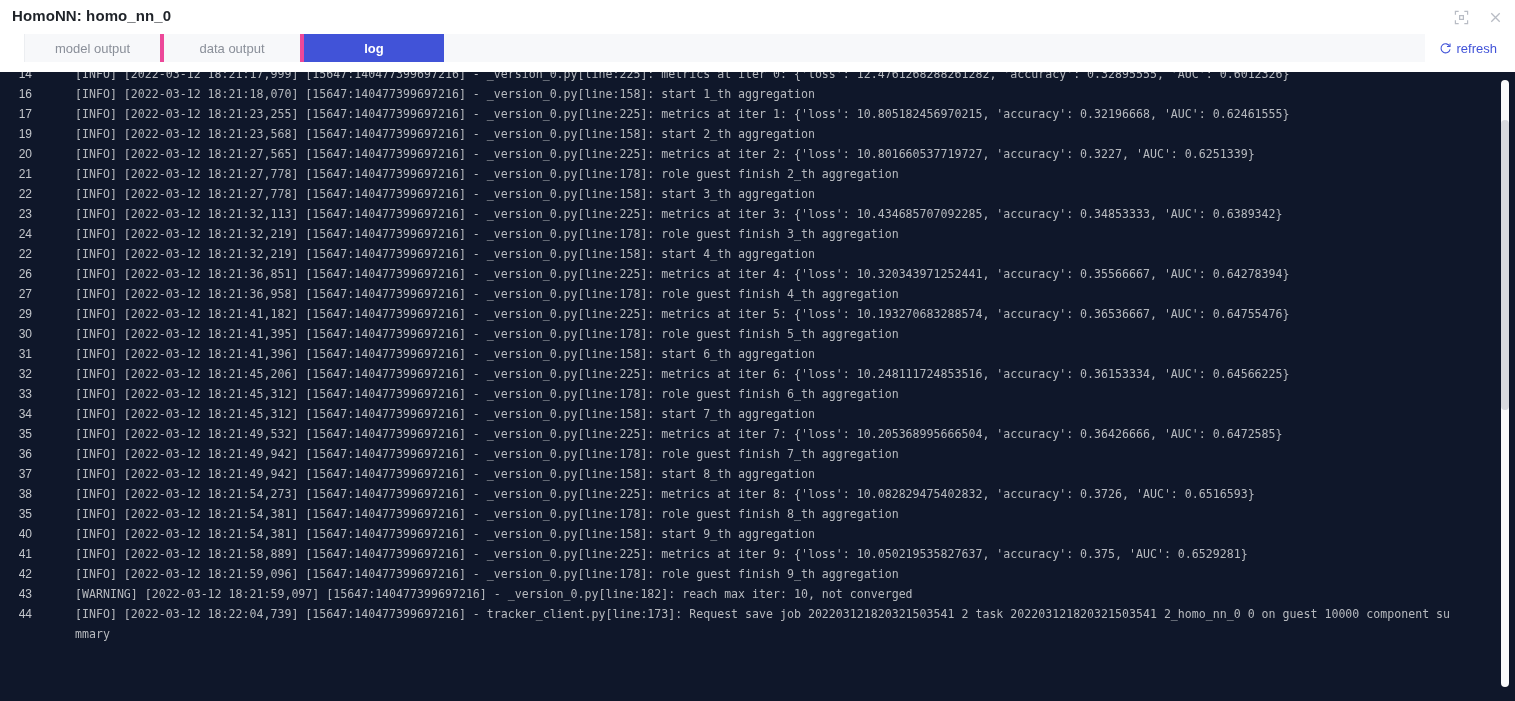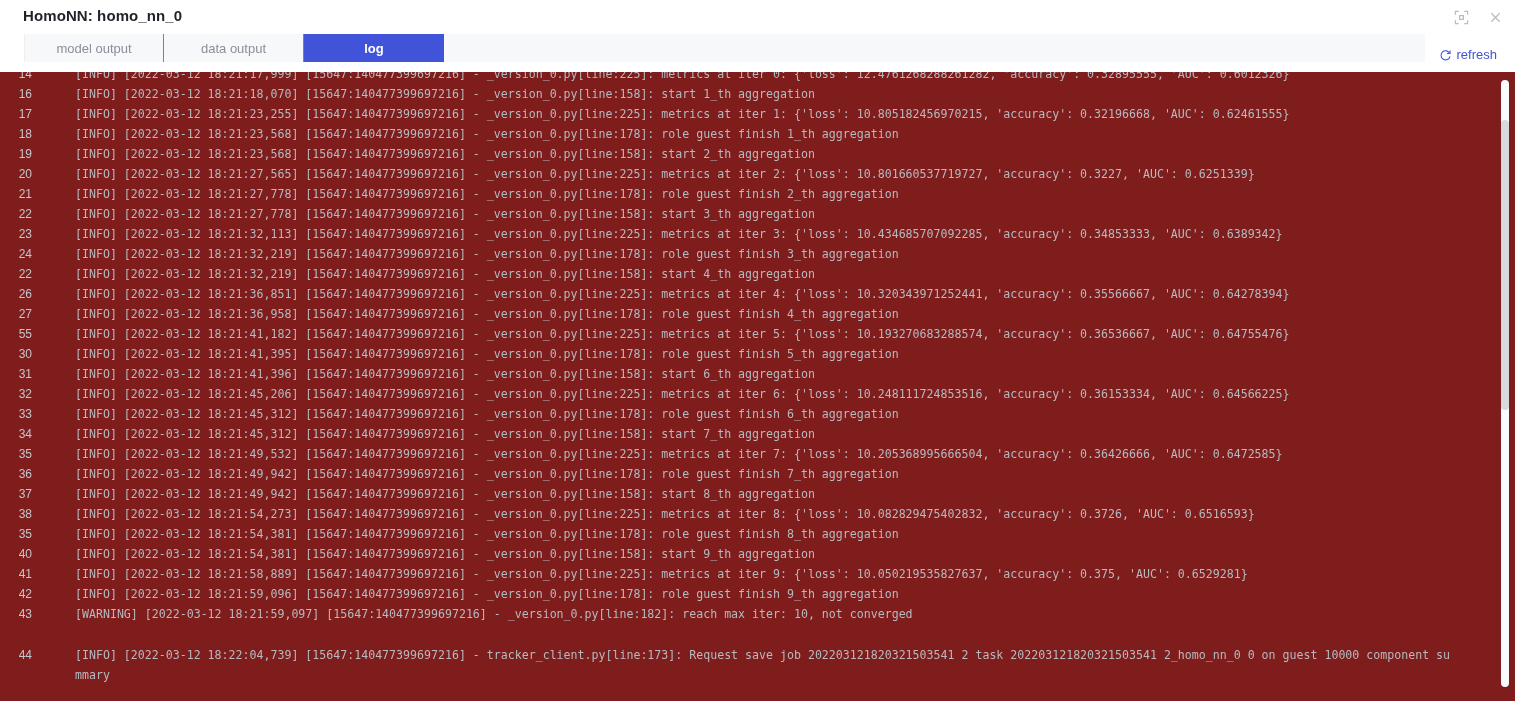--- a/index.html
+++ b/index.html
@@ -23,21 +23,20 @@
   }
   .title-text {
     position: absolute;
     left: 12px;
     top: 7px;
     font-size: 15px;
     font-weight: bold;
     color: #1f2329;
     letter-spacing: 0.1px;
     white-space: nowrap;
-    margin-left: 11px;
   }
   .win-actions {
     position: absolute;
     right: 6px;
     top: 3px;
     display: flex;
     align-items: center;
     gap: 6px;
   }
   .win-btn {
@@ -69,21 +68,21 @@
     align-items: stretch;
   }
   .tab {
     width: 140px;
     display: flex;
     align-items: center;
     justify-content: center;
     font-size: 13px;
     color: #8a8f99;
     cursor: pointer;
-    border-right: 1px solid #ec4899;
+    border-right: 4px solid #ec4899;
     box-sizing: border-box;
     user-select: none;
     white-space: nowrap;
   }
   .tab.active {
     background: #4койс;
   }
   .tab.active {
     background: #4153d8;
     color: #ffffff;
@@ -92,60 +91,59 @@
   }
   .tab:first-child { border-left: 1px solid #eceef1; }
   .tabbar-fill { flex: 1; }
 
   .refresh-btn {
     position: absolute;
     right: 18px;
     top: 0;
     height: 28px;
     display: flex;
-    align-items: flex-end;
+    align-items: center;
     gap: 5px;
     font-size: 13px;
     color: #4153d8;
     cursor: pointer;
     user-select: none;
     white-space: nowrap;
   }
   .refresh-btn svg { display: block; }
 
   
   .log-viewport {
     position: absolute;
     left: 0;
     top: 72px;
     width: 1515px;
     height: 629px;
     overflow: hidden;
-    background: #7f1d1d;
+    background: #0f172a;
   }
   .log-inner {
     position: absolute;
     left: 0;
     top: -8px;
     width: 1515px;
   }
   .log-row {
     display: flex;
     align-items: flex-start;
     height: 20px;
     line-height: 20px;
     font-family: "DejaVu Sans Mono", monospace;
     font-size: 11.6px;
     color: #b6b9be;
     white-space: pre;
   }
   .log-row.wrapped {
     height: auto;
     align-items: flex-start;
-    margin-top: 21px;
   }
   .ln {
     width: 40px;
     min-width: 40px;
     text-align: right;
     padding-right: 8px;
     box-sizing: border-box;
     color: #c3c6cb;
     font-family: "Liberation Sans", sans-serif;
     font-size: 12px;
@@ -227,31 +225,30 @@
 </div>
 
 <div class="log-viewport">
   <div class="log-inner" id="log-content">
     <div class="log-row">
       <div class="ln">14</div>
       <div class="lt">[INFO] [2022-03-12 18:21:17,999] [15647:140477399697216] - _version_0.py[line:225]: metrics at iter 0: {'loss': 12.4761268288261282, 'accuracy': 0.32895555, 'AUC': 0.6012326}</div>
     </div>
       <div class="log-row"><div class="ln">16</div><div class="lt">[INFO] [2022-03-12 18:21:18,070] [15647:140477399697216] - _version_0.py[line:158]: start 1_th aggregation</div></div>
       <div class="log-row"><div class="ln">17</div><div class="lt">[INFO] [2022-03-12 18:21:23,255] [15647:140477399697216] - _version_0.py[line:225]: metrics at iter 1: {'loss': 10.805182456970215, 'accuracy': 0.32196668, 'AUC': 0.62461555}</div></div>
-      <div class="log-row"><div class="ln">18</div><div class="lt">[INFO] [2022-03-12 18:21:23,568] [15647:140477399697216] - _version_0.py[line:178]: role guest finish 1_th aggregation</div></div>
       <div class="log-row"><div class="ln">19</div><div class="lt">[INFO] [2022-03-12 18:21:23,568] [15647:140477399697216] - _version_0.py[line:158]: start 2_th aggregation</div></div>
       <div class="log-row"><div class="ln">20</div><div class="lt">[INFO] [2022-03-12 18:21:27,565] [15647:140477399697216] - _version_0.py[line:225]: metrics at iter 2: {'loss': 10.801660537719727, 'accuracy': 0.3227, 'AUC': 0.6251339}</div></div>
       <div class="log-row"><div class="ln">21</div><div class="lt">[INFO] [2022-03-12 18:21:27,778] [15647:140477399697216] - _version_0.py[line:178]: role guest finish 2_th aggregation</div></div>
       <div class="log-row"><div class="ln">22</div><div class="lt">[INFO] [2022-03-12 18:21:27,778] [15647:140477399697216] - _version_0.py[line:158]: start 3_th aggregation</div></div>
       <div class="log-row"><div class="ln">23</div><div class="lt">[INFO] [2022-03-12 18:21:32,113] [15647:140477399697216] - _version_0.py[line:225]: metrics at iter 3: {'loss': 10.434685707092285, 'accuracy': 0.34853333, 'AUC': 0.6389342}</div></div>
       <div class="log-row"><div class="ln">24</div><div class="lt">[INFO] [2022-03-12 18:21:32,219] [15647:140477399697216] - _version_0.py[line:178]: role guest finish 3_th aggregation</div></div>
       <div class="log-row"><div class="ln">22</div><div class="lt">[INFO] [2022-03-12 18:21:32,219] [15647:140477399697216] - _version_0.py[line:158]: start 4_th aggregation</div></div>
       <div class="log-row"><div class="ln">26</div><div class="lt">[INFO] [2022-03-12 18:21:36,851] [15647:140477399697216] - _version_0.py[line:225]: metrics at iter 4: {'loss': 10.320343971252441, 'accuracy': 0.35566667, 'AUC': 0.64278394}</div></div>
       <div class="log-row"><div class="ln">27</div><div class="lt">[INFO] [2022-03-12 18:21:36,958] [15647:140477399697216] - _version_0.py[line:178]: role guest finish 4_th aggregation</div></div>
-      <div class="log-row"><div class="ln">55</div><div class="lt">[INFO] [2022-03-12 18:21:41,182] [15647:140477399697216] - _version_0.py[line:225]: metrics at iter 5: {'loss': 10.193270683288574, 'accuracy': 0.36536667, 'AUC': 0.64755476}</div></div>
+      <div class="log-row"><div class="ln">29</div><div class="lt">[INFO] [2022-03-12 18:21:41,182] [15647:140477399697216] - _version_0.py[line:225]: metrics at iter 5: {'loss': 10.193270683288574, 'accuracy': 0.36536667, 'AUC': 0.64755476}</div></div>
       <div class="log-row"><div class="ln">30</div><div class="lt">[INFO] [2022-03-12 18:21:41,395] [15647:140477399697216] - _version_0.py[line:178]: role guest finish 5_th aggregation</div></div>
       <div class="log-row"><div class="ln">31</div><div class="lt">[INFO] [2022-03-12 18:21:41,396] [15647:140477399697216] - _version_0.py[line:158]: start 6_th aggregation</div></div>
       <div class="log-row"><div class="ln">32</div><div class="lt">[INFO] [2022-03-12 18:21:45,206] [15647:140477399697216] - _version_0.py[line:225]: metrics at iter 6: {'loss': 10.248111724853516, 'accuracy': 0.36153334, 'AUC': 0.64566225}</div></div>
       <div class="log-row"><div class="ln">33</div><div class="lt">[INFO] [2022-03-12 18:21:45,312] [15647:140477399697216] - _version_0.py[line:178]: role guest finish 6_th aggregation</div></div>
       <div class="log-row"><div class="ln">34</div><div class="lt">[INFO] [2022-03-12 18:21:45,312] [15647:140477399697216] - _version_0.py[line:158]: start 7_th aggregation</div></div>
       <div class="log-row"><div class="ln">35</div><div class="lt">[INFO] [2022-03-12 18:21:49,532] [15647:140477399697216] - _version_0.py[line:225]: metrics at iter 7: {'loss': 10.205368995666504, 'accuracy': 0.36426666, 'AUC': 0.6472585}</div></div>
       <div class="log-row"><div class="ln">36</div><div class="lt">[INFO] [2022-03-12 18:21:49,942] [15647:140477399697216] - _version_0.py[line:178]: role guest finish 7_th aggregation</div></div>
       <div class="log-row"><div class="ln">37</div><div class="lt">[INFO] [2022-03-12 18:21:49,942] [15647:140477399697216] - _version_0.py[line:158]: start 8_th aggregation</div></div>
       <div class="log-row"><div class="ln">38</div><div class="lt">[INFO] [2022-03-12 18:21:54,273] [15647:140477399697216] - _version_0.py[line:225]: metrics at iter 8: {'loss': 10.082829475402832, 'accuracy': 0.3726, 'AUC': 0.6516593}</div></div>
       <div class="log-row"><div class="ln">35</div><div class="lt">[INFO] [2022-03-12 18:21:54,381] [15647:140477399697216] - _version_0.py[line:178]: role guest finish 8_th aggregation</div></div>

